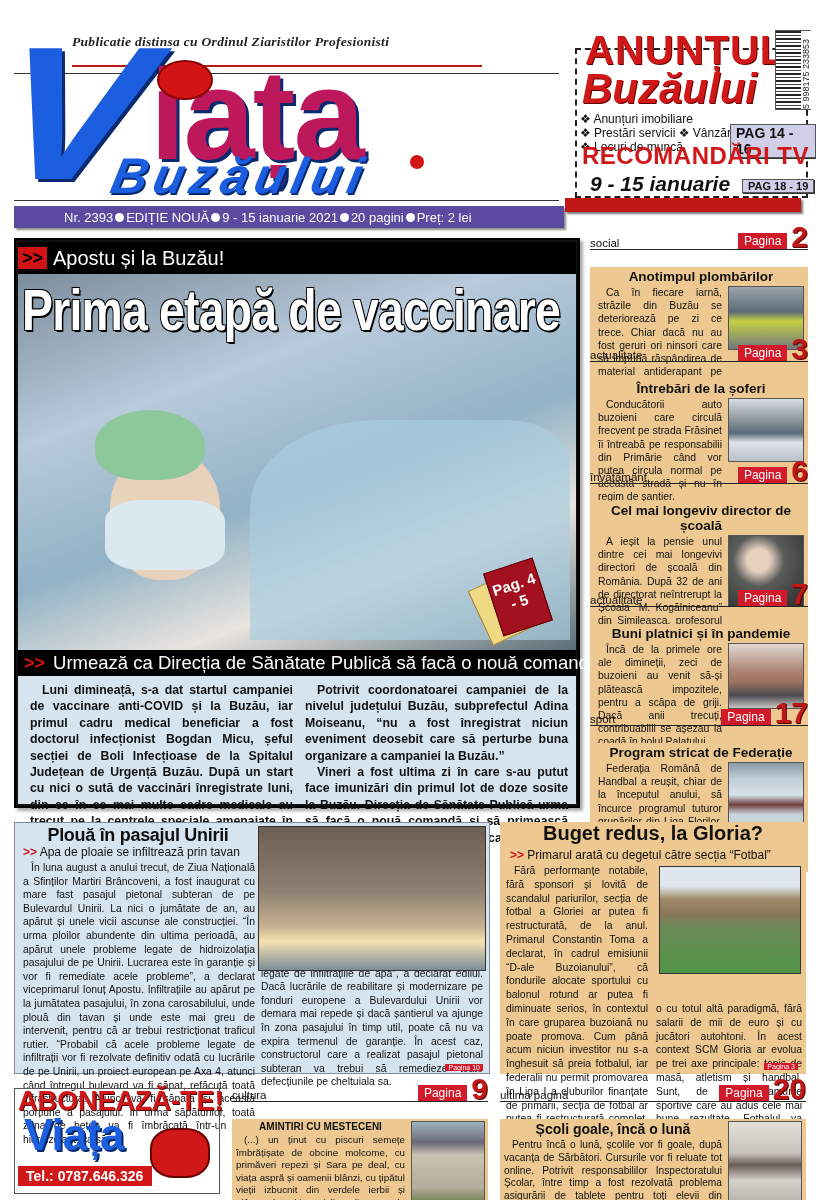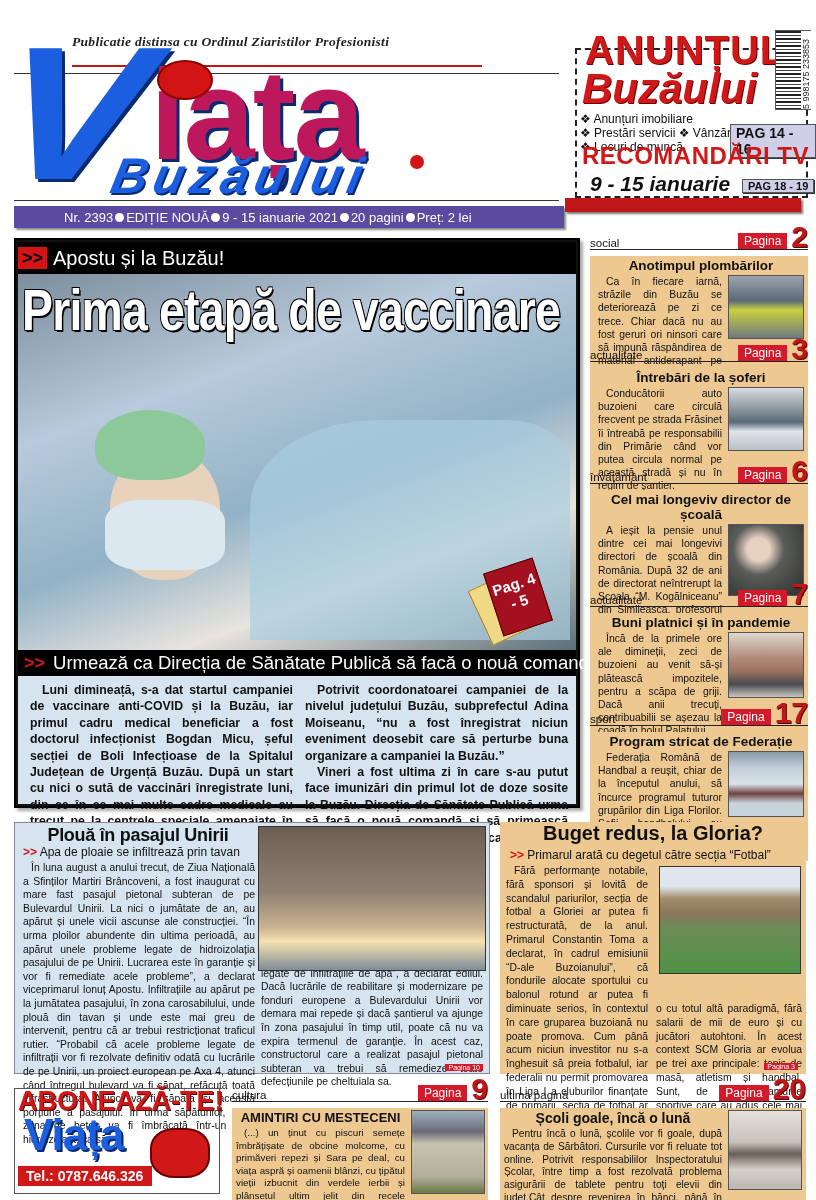--- a/index.html
+++ b/index.html
@@ -43,21 +43,21 @@
 .chev-red{color:#d31414;font-weight:bold;font-size:18px}
 .feat-body{left:18px;top:676px;width:558px;height:128px;background:#d6e4f0;display:flex;gap:12px;padding:6px 8px 0 12px}
 .feat-body p{font-size:12.3px;line-height:16.4px;text-align:justify;font-weight:bold;text-indent:12px;flex:1}
 
 .side-item{position:absolute;left:590px;width:218px}
 .sec-row{display:flex;justify-content:space-between;align-items:flex-end;border-bottom:1.5px solid #222;height:22px}
 .sec-name{font-weight:normal;font-size:11.5px}
 .pg-wrap{display:flex;align-items:flex-end;gap:4px}
 .pagina{background:#d31a2a;color:#fff;font-size:12px;padding:1px 6px}
 .pnum{color:#c01818;font-weight:bold;font-size:30px;line-height:24px;text-shadow:1px 1px 0 #500}
-.sbox{background:#eec891;padding:2px 4px 4px 8px;margin-top:6px}
+.sbox{background:#eec891;padding:2px 4px 4px 8px;margin-top:17px}
 .sbox h3{font-size:13.5px;text-align:center;font-weight:bold;margin-bottom:2px}
 .sflex{display:flex;gap:6px}
 .sflex p{font-size:10.4px;line-height:13.2px;text-align:justify;text-indent:8px;flex:1}
 .sphoto{width:76px;height:64px;border:1px solid #555;flex:none}
 
 .plo{left:14px;top:822px;width:476px;height:252px;background:#d6e4f0;border:1px solid #889}
 .plo h2{position:absolute;left:8px;top:2px;width:230px;text-align:center;font-size:18px;font-weight:bold;letter-spacing:-0.3px}
 .plo .sub{position:absolute;left:8px;top:22px;font-size:12px}
 .plo .col1{position:absolute;left:8px;top:38px;width:232px;font-size:10.4px;line-height:13.6px;text-align:justify;text-indent:8px}
 .plo .col2{position:absolute;left:246px;top:130px;width:222px;font-size:10.4px;line-height:13.6px;text-align:justify}
@@ -254,21 +254,21 @@
   <div class="sec-row">
       <span class="sec-name">cultura</span>
       <span class="pg-wrap">
         <span class="pagina">Pagina</span>
         <span class="pnum">9</span>
       </span>
     </div>
   <div class="sbox" style="padding:2px 3px 3px 4px">
       <div class="sflex">
         <div style="flex:1">
-          <h3 style="font-size:13px">AMINTIRI CU MESTECENI</h3>
+          <h3 style="font-size:10px">AMINTIRI CU MESTECENI</h3>
           <p style="font-size:9.8px;line-height:12.6px;text-align:justify;text-indent:8px">(...) un ținut cu piscuri semețe îmbrățișate de obcine molcome, cu primăveri repezi și Sara pe deal, cu viața aspră și oamenii blânzi, cu țipătul vieții izbucnit din verdele ierbii și plânsetul ultim jelit din recele goarnelor, cu ierni geroase și...</p>
         </div>
         <div class="cul-photo"></div>
       </div>
     </div>
 </div>
 
 <div class="side-item" style="left:500px;width:306px;top:1080px">
   <div class="sec-row">
       <span class="sec-name">ultima pagină</span>

